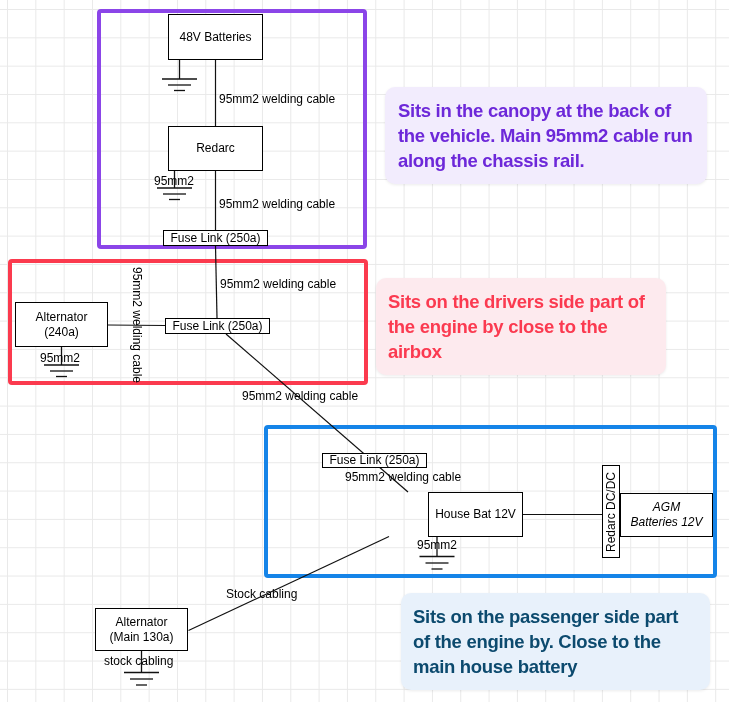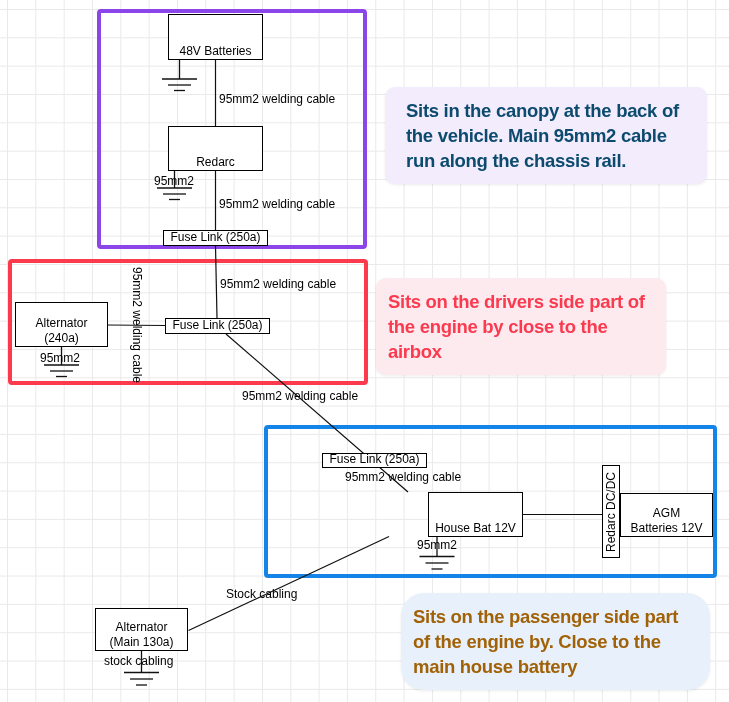--- a/index.html
+++ b/index.html
@@ -13,33 +13,33 @@
     background-size:28.33px 28.33px;
     background-position:7px 9px;
   }
   .group{position:absolute;border-style:solid;border-width:4px;border-radius:4px;background:transparent;box-sizing:border-box;z-index:1;}
   .group.canopy{left:97px;top:9px;width:270px;height:240px;border-color:#8b45e8;}
   .group.drivers{left:8px;top:259px;width:360px;height:126px;border-color:#fb3a4e;}
   .group.passenger{left:264px;top:425px;width:453px;height:153px;border-color:#1584e8;}
   .wires{position:absolute;left:0;top:0;z-index:2;}
   .node{
     position:absolute;box-sizing:border-box;background:#ffffff;border:1px solid #000;
-    display:flex;align-items:flex-end;justify-content:center;text-align:center;
+    display:flex;align-items:center;justify-content:center;text-align:center;
     font-size:12px;color:#000;line-height:1.25;z-index:3;
   }
   .node span{display:block;}
   .n-battery48{left:168px;top:14px;width:95px;height:46px;}
   .n-scotty{left:168px;top:126px;width:95px;height:45px;}
   .n-fuse1{left:163px;top:230px;width:105px;height:16px;}
   .n-fuse2{left:165px;top:318px;width:105px;height:16px;}
   .n-fuse3{left:322px;top:453px;width:105px;height:15px;}
   .n-alt240{left:15px;top:302px;width:93px;height:45px;}
   .n-housebat{left:388px;top:492px;width:95px;height:45px;margin-left:40px;}
   .n-redarc{left:602px;top:465px;width:18px;height:93px;}
-  .n-agm{left:620px;top:493px;width:93px;height:44px;}
+  .n-agm{left:620px;top:493px;width:93px;height:44px;font-style:italic;}
   .n-altstock{left:95px;top:608px;width:93px;height:43px;}
   .elabel{
     position:absolute;font-size:12px;color:#000;white-space:nowrap;z-index:4;background:transparent;
   }
   .l-bat-scotty{left:219px;top:92px;}
   .l-scotty-size{left:154px;top:174px;}
   .l-scotty-fuse{left:219px;top:197px;}
   .l-vert{left:72px;top:318px;width:130px;text-align:center;transform:rotate(90deg);}
   .l-red-cable{left:220px;top:277px;}
   .l-alt240-size{left:40px;top:351px;}
@@ -47,23 +47,23 @@
   .l-blue-cable{left:345px;top:470px;}
   .l-housebat-size{left:417px;top:538px;}
   .l-stock-edge{left:226px;top:587px;}
   .l-stock-ground{left:104px;top:654px;}
   .l-redarc{left:565.5px;top:503.5px;width:91px;height:16px;text-align:center;transform:rotate(-90deg);z-index:5;}
   .note{
     position:absolute;box-sizing:border-box;border-radius:10px;
     font-size:18.5px;font-weight:bold;line-height:25px;letter-spacing:-0.3px;
     z-index:6;box-shadow:0 1px 3px rgba(0,0,0,0.08);
   }
-  .note.canopy{left:385px;top:87px;width:322px;padding:11px 21px;background:#f2ecfd;color:#0c4a6e;}
+  .note.canopy{left:385px;top:87px;width:322px;padding:11px 13px;background:#f2ecfd;color:#6d28d9;}
   .note.drivers{left:376px;top:272px;width:290px;padding:11px 12px;background:#fdeaee;color:#fb3a50;margin-top:6px;}
-  .note.passenger{left:401px;top:593px;width:309px;padding:11px 12px;background:#e8f1fb;color:#a16207;border-radius:23px;}
+  .note.passenger{left:401px;top:593px;width:309px;padding:11px 12px;background:#e8f1fb;color:#0c4a6e;}
 </style>
 </head>
 <body>
 
 <div class="canvas">
 
   <div class="group canopy"></div>
   <div class="group drivers"></div>
   <div class="group passenger"></div>
 

